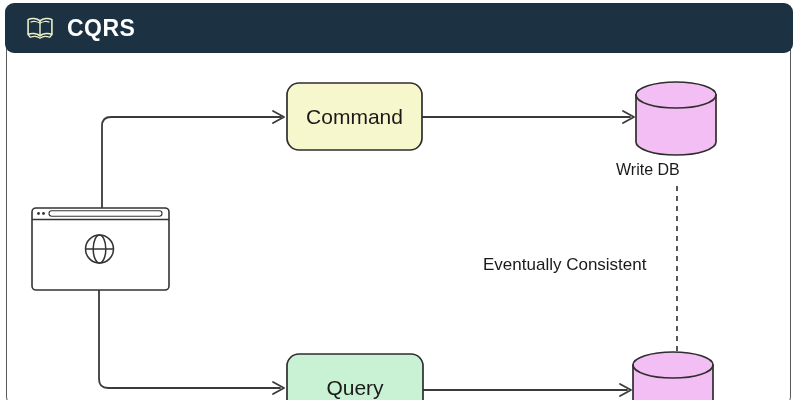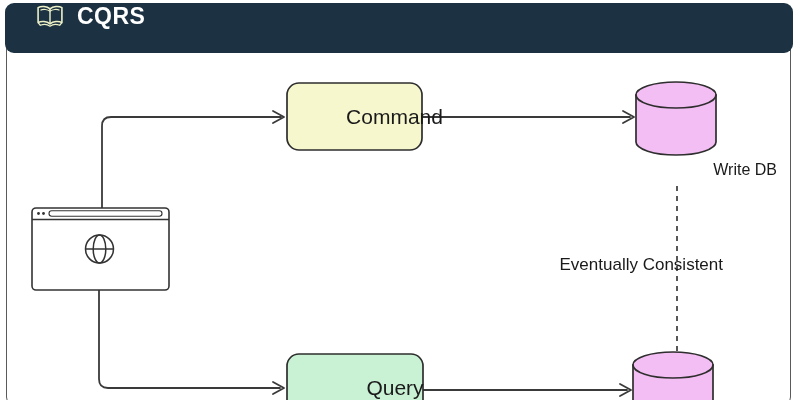--- a/index.html
+++ b/index.html
@@ -24,23 +24,23 @@
     box-sizing: border-box;
   }
 
   
   .header {
     position: absolute;
     left: 5px; top: 3px;
     width: 788px; height: 50px;
     border-radius: 9px;
     display: flex;
-    align-items: flex-start;
+    align-items: center;
     gap: 12px;
-    padding-left: 30px;
+    padding-left: 20px;
     box-sizing: border-box;
     z-index: 3;
   }
   .header-title {
     color: #ffffff;
     font-size: 23px;
     font-weight: 600;
     letter-spacing: 0.5px;
   }
   .book-icon svg { display: block; }
@@ -56,22 +56,21 @@
   .arrowhead { fill: none; stroke: #3a3a3a; stroke-width: 1.8; stroke-linecap: round; stroke-linejoin: round; }
   .dashed { fill: none; stroke: #2e2e2e; stroke-width: 1.6; stroke-dasharray: 5 5; }
   .shape { stroke: #2e2e2e; stroke-width: 1.7; }
   .browser-line { stroke: #333333; fill: none; }
 
   
   .label {
     position: absolute;
     color: #1a1a1a;
     z-index: 2;
-    text-align: right;
-    margin-left: 40px;
+    text-align: left;
   }
   .node-label {
     display: flex;
     align-items: center;
     justify-content: center;
     font-size: 21px;
   }
   .command-label { left: 287px; top: 83px; width: 135px; height: 67px; }
   .query-label   { left: 287px; top: 354px; width: 136px; height: 67px; }
   .writedb-label { left: 616px; top: 161px; width: 121px; font-size: 16px; }

